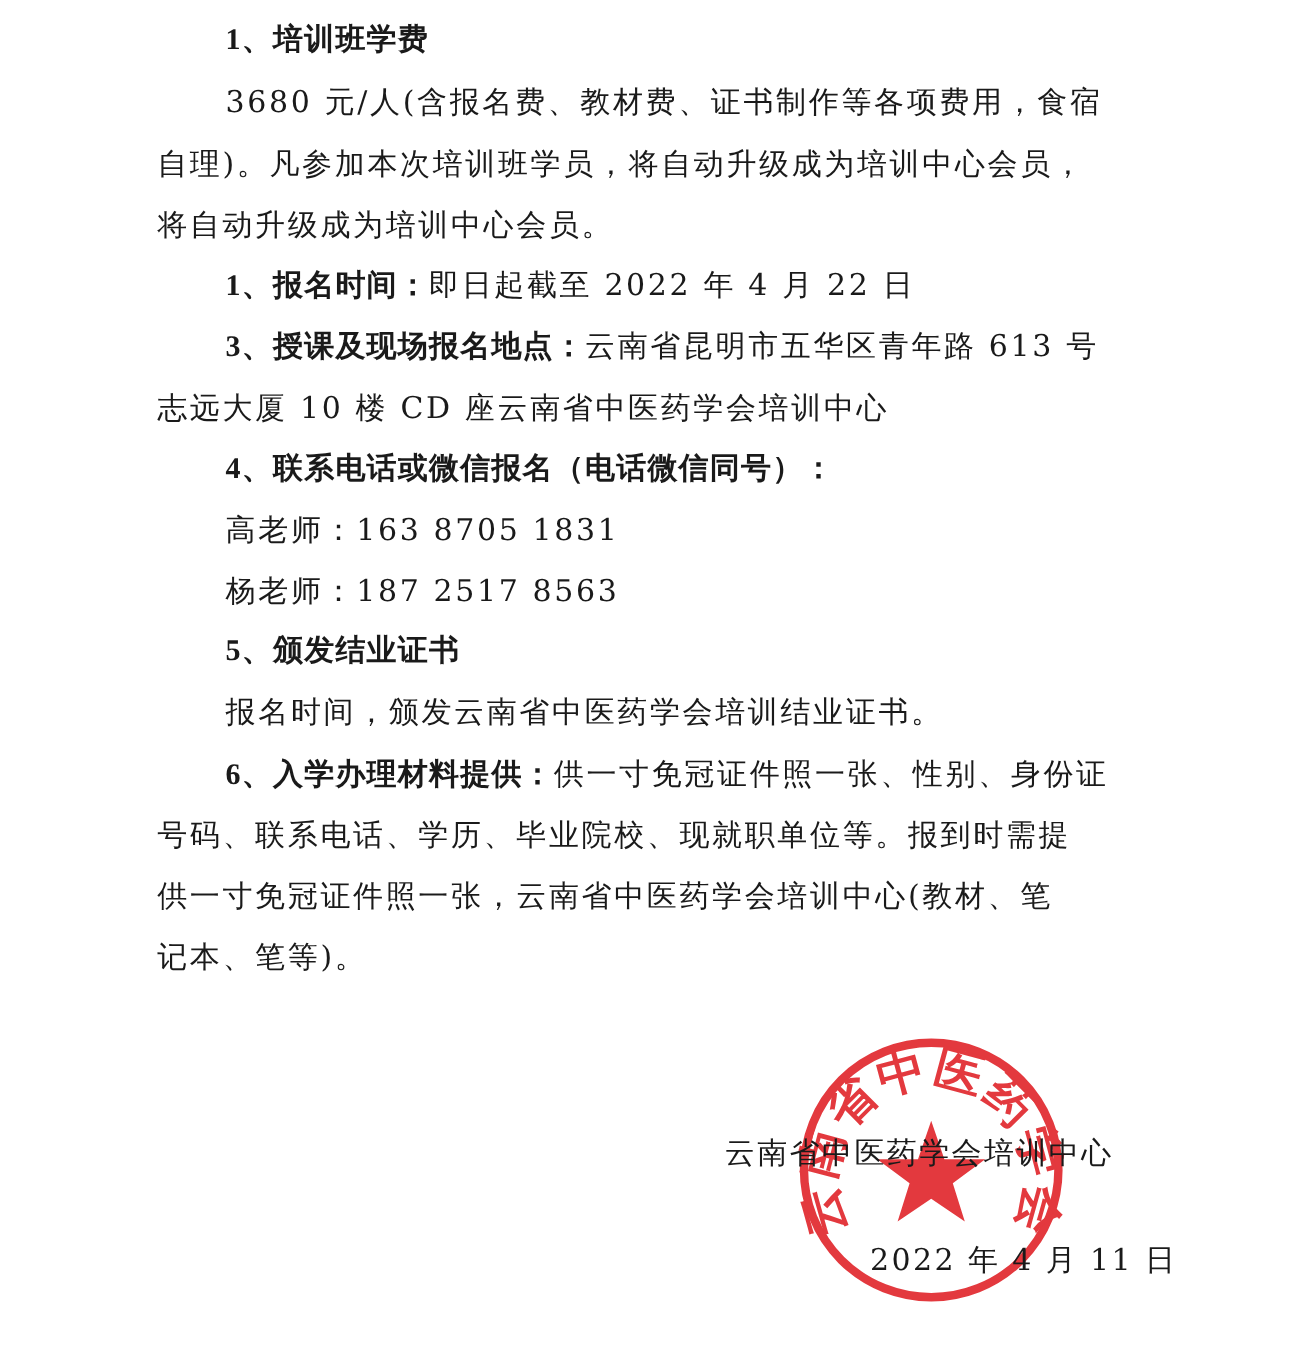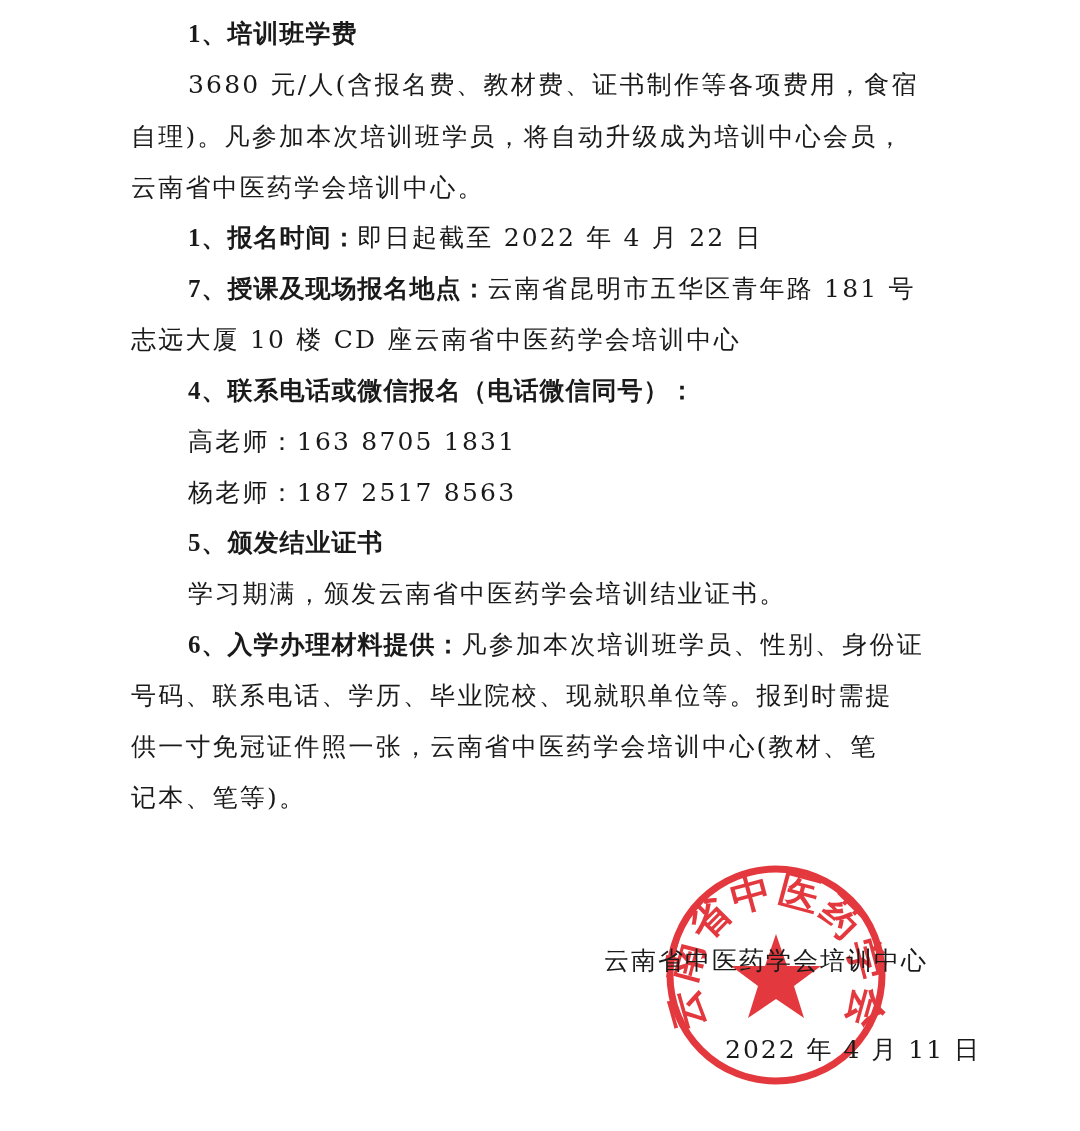--- a/index.html
+++ b/index.html
@@ -13,44 +13,44 @@
   .stamp { position:absolute; left:663px; top:862px; width:226px; height:226px; z-index:1; opacity:0.9; }
 </style>
 </head>
 <body>
 
 <div>
 
   <div class="line ind b" style="top:19px">1、培训班学费</div>
   <div class="line ind" style="top:70px">3680 元/人(含报名费、教材费、证书制作等各项费用，食宿</div>
   <div class="line full" style="top:122px">自理)。凡参加本次培训班学员，将自动升级成为培训中心会员，</div>
-  <div class="line full" style="top:173px">云南省中医药学会培训中心。</div>
+  <div class="line full" style="top:173px">将自动升级成为培训中心会员。</div>
 
   <div class="line ind" style="top:223px">
     <span class="b">1、报名时间：</span><span>即日起截至 2022 年 4 月 22 日</span>
   </div>
 
   <div class="line ind" style="top:274px">
-    <span class="b">7、授课及现场报名地点：</span><span>云南省昆明市五华区青年路 181 号</span>
+    <span class="b">3、授课及现场报名地点：</span><span>云南省昆明市五华区青年路 613 号</span>
   </div>
   <div class="line full" style="top:325px">志远大厦 10 楼 CD 座云南省中医药学会培训中心</div>
 
   <div class="line ind b" style="top:376px">4、联系电话或微信报名（电话微信同号）：</div>
   <div class="line ind" style="top:427px">
     <span>高老师：</span><span>163 8705 1831</span>
   </div>
   <div class="line ind" style="top:478px">
     <span>杨老师：</span><span>187 2517 8563</span>
   </div>
 
   <div class="line ind b" style="top:528px">5、颁发结业证书</div>
-  <div class="line ind" style="top:579px">学习期满，颁发云南省中医药学会培训结业证书。</div>
+  <div class="line ind" style="top:579px">报名时间，颁发云南省中医药学会培训结业证书。</div>
 
   <div class="line ind" style="top:630px">
-    <span class="b">6、入学办理材料提供：</span><span>凡参加本次培训班学员、性别、身份证</span>
+    <span class="b">6、入学办理材料提供：</span><span>供一寸免冠证件照一张、性别、身份证</span>
   </div>
   <div class="line full" style="top:681px">号码、联系电话、学历、毕业院校、现就职单位等。报到时需提</div>
   <div class="line full" style="top:732px">供一寸免冠证件照一张，云南省中医药学会培训中心(教材、笔</div>
   <div class="line full" style="top:783px">记本、笔等)。</div>
 
   <div class="stamp">
     <svg width="226" height="226" viewBox="0 0 226 226">
       <defs>
         <path id="sealArc" d="M 38 150 A 80 80 0 1 1 188 150" fill="none"></path>
       </defs>

